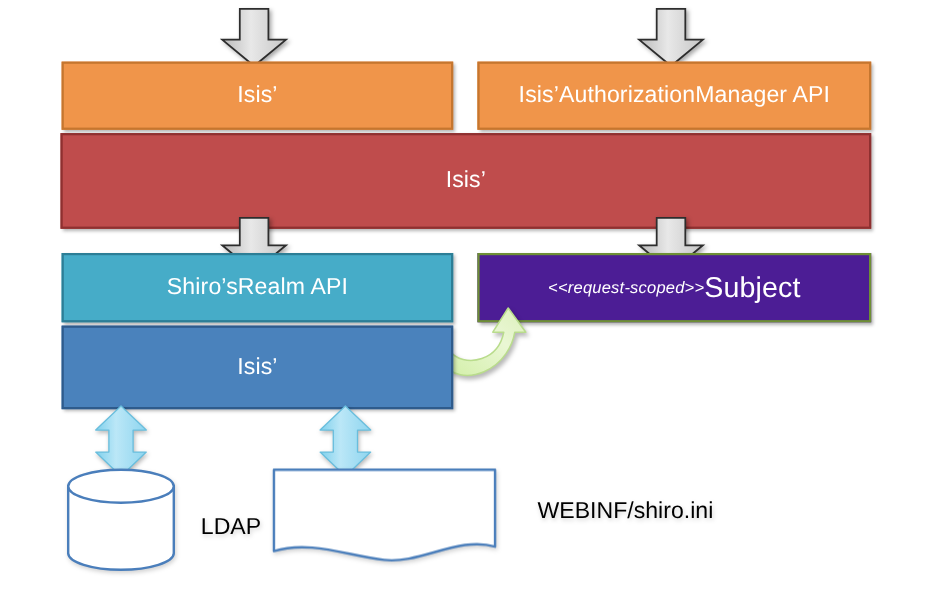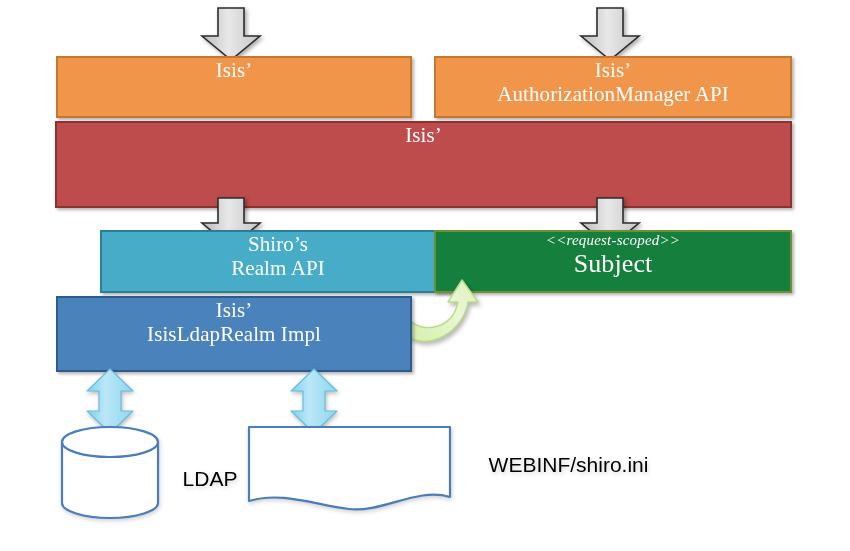--- a/index.html
+++ b/index.html
@@ -16,49 +16,48 @@
     height: 551px;
     background: #ffffff;
     overflow: hidden;
   }
 
   
   .box {
     position: absolute;
     box-sizing: border-box;
     display: flex;
-    flex-direction: column;
+    flex-direction: row;
     align-items: center;
+    justify-content: center;
     color: #ffffff;
     text-align: center;
     line-height: 1.16;
     letter-spacing: .1px;
     box-shadow: 2px 2px 3px rgba(0,0,0,.30);
-    font-family: Liberation Serif, serif;
   }
   .box .l1, .box .l2 { display: block; white-space: nowrap; }
 
   .box-orange {
     background: #F0954A;
     border: 2px solid #C5762F;
     font-size: 21px;
   }
   .box-red {
     background: #BF4C4C;
     border: 2px solid #8E3030;
     font-size: 21px;
   }
   .box-teal {
     background: #46ACC8;
     border: 2px solid #2C7E96;
     font-size: 21px;
-    margin-left: 44px;
   }
   .box-green {
-    background: #15803d;
+    background: #4c1d95;
     border: 2px solid #6E8F35;
     font-size: 21px;
   }
   .box-blue {
     background: #4A82BC;
     border: 2px solid #2E5B8C;
     font-size: 21px;
   }
   .stereotype {
     font-style: italic;
@@ -170,21 +169,20 @@
         <stop offset="60%" stop-color="#EAF7D4"></stop>
         <stop offset="100%" stop-color="#DCF0BB"></stop>
       </linearGradient>
     </defs>
     <path d="M2,52 C4,64 22,66 36,60 C54,52 62,36 64,24 L74,24 L58,2 L44,24 L54,24
              C52,34 46,44 34,48 C22,52 10,48 6,42 Z" fill="url(#gcurve)" stroke="#B9DC8C" stroke-width="1.4" stroke-linejoin="round"></path>
   </svg>
 
   <div class="box box-blue" style="left:56px; top:296px; width:356px; height:76px;">
     <span class="l1">Isis’</span>
-    <span class="l2">IsisLdapRealm Impl</span>
   </div>
 
   <svg class="blue-arrow" style="left:84px; top:368px;" width="52" height="66" viewBox="0 0 52 66">
     <defs>
       <linearGradient id="gblue" x1="0" y1="0" x2="1" y2="0">
         <stop offset="0%" stop-color="#7FD0EC"></stop>
         <stop offset="40%" stop-color="#BBE7F7"></stop>
         <stop offset="100%" stop-color="#8ED5EF"></stop>
       </linearGradient>
     </defs>

